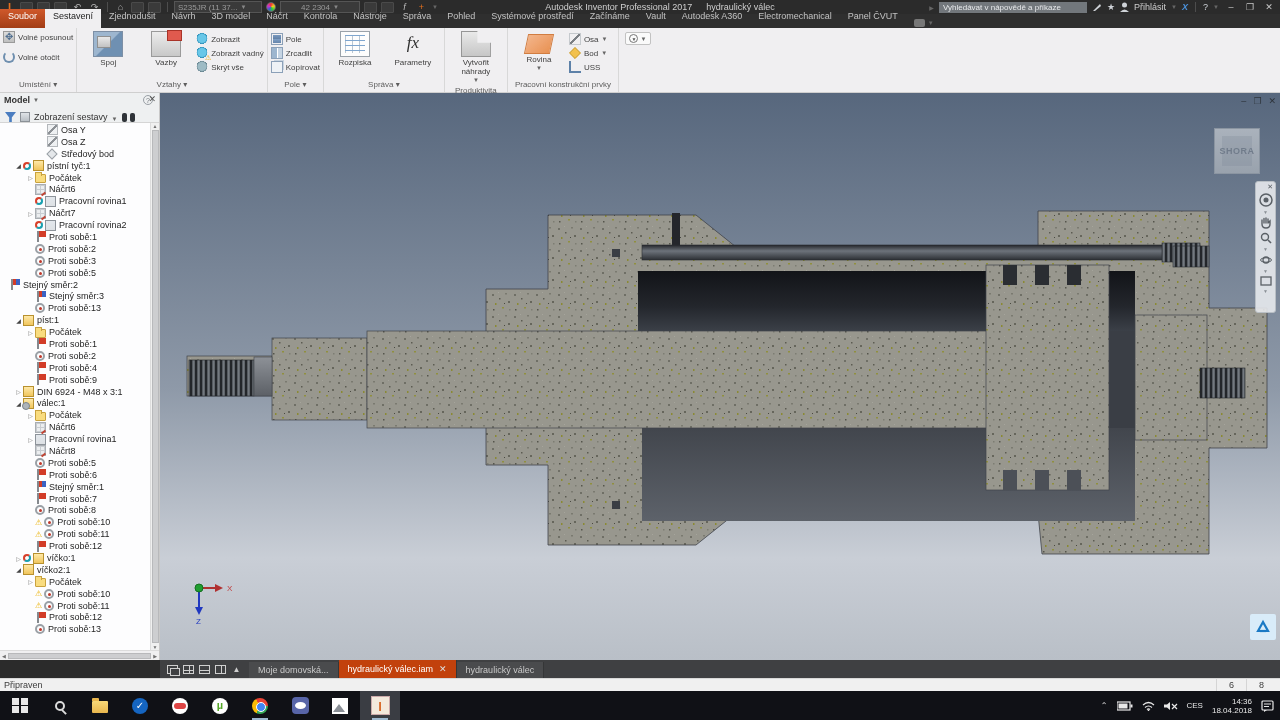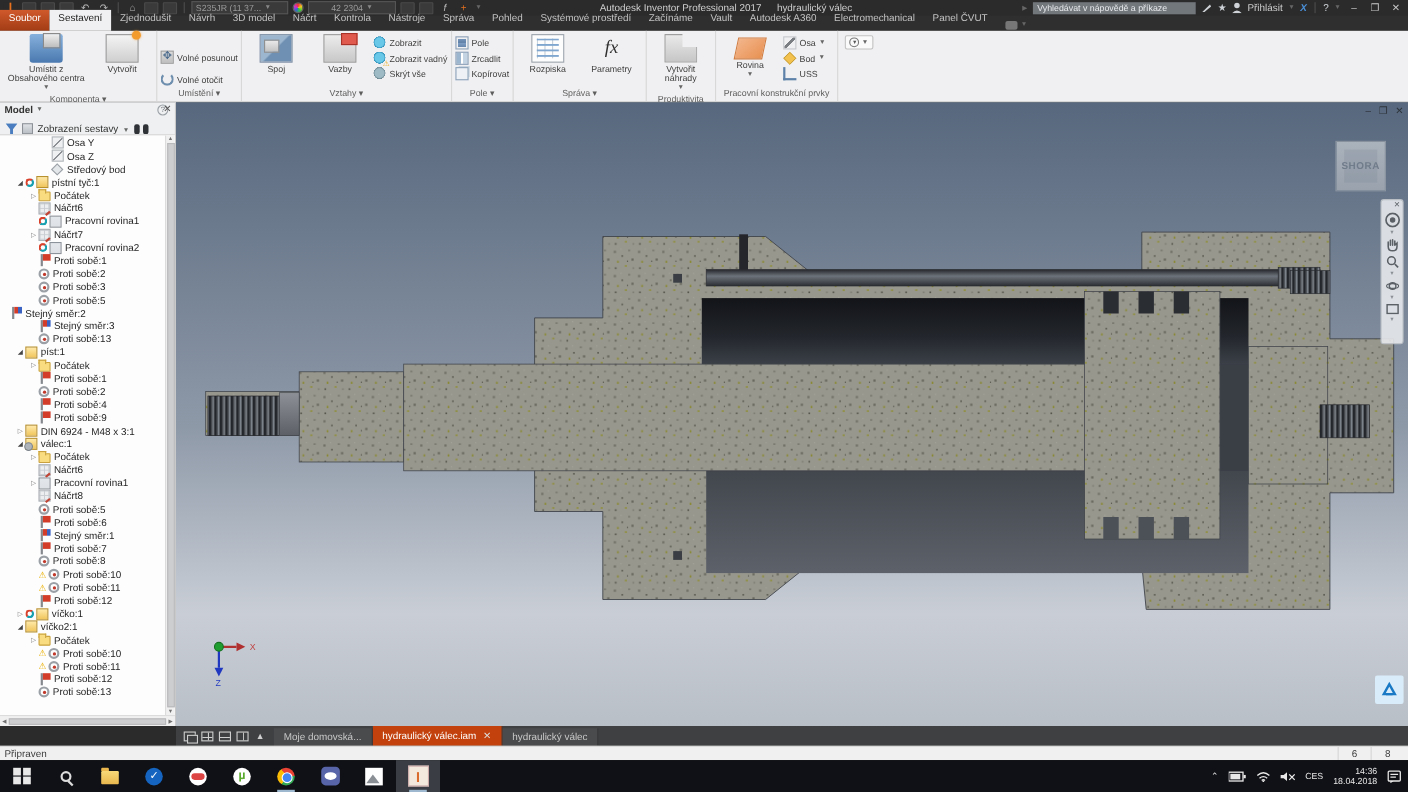--- a/index.html
+++ b/index.html
@@ -31,21 +31,21 @@
   .mtab.icon-tab{display:flex;align-items:center;gap:3px;padding:1px 8px;}
 
   
   #ribbon{position:absolute;left:0;top:28px;width:1280px;height:65px;background:#f0eff1;border-bottom:1px solid #cfcfcf;display:flex;}
   .rgroup{display:flex;flex-direction:column;border-right:1px solid #d8d8d8;padding:1px 3px 0;}
   .rbody{display:flex;flex:1;align-items:flex-start;gap:2px;}
   .rlabel{height:13px;text-align:center;color:#5d5d5d;font-size:8px;line-height:12px;white-space:nowrap;padding:0 4px;}
   .bigbtn{width:56px;display:flex;flex-direction:column;align-items:center;color:#3f3f3f;font-size:8px;line-height:9px;text-align:center;padding-top:1px;}
   .bigbtn.wide{width:78px;}
   .scol{display:flex;flex-direction:column;justify-content:flex-start;gap:2px;padding-top:4px;}
-  .scol.tall{gap:8px;padding-top:17px;}
+  .scol.tall{gap:8px;padding-top:2px;}
   .smallbtn{display:flex;align-items:center;gap:3px;color:#3f3f3f;font-size:8px;white-space:nowrap;}
   .bicon{width:30px;height:26px;margin:1px auto;position:relative;}
   .sicon{width:12px;height:12px;position:relative;flex:0 0 auto;}
   .car8{color:#666;font-size:6px;}
 
   .i-place{background:linear-gradient(#86b0dc,#4a79b0);border-radius:2px 2px 3px 3px;}
   .i-place:after{content:"";position:absolute;right:2px;top:-1px;width:14px;height:12px;background:linear-gradient(#efefef,#bdbdbd);border:1px solid #8a8a8a;}
   .i-create{background:linear-gradient(#f4f4f4,#cfcfcf);border:1px solid #979797;}
   .i-create:after{content:"";position:absolute;right:-3px;top:-4px;width:8px;height:8px;background:#f39b2d;border-radius:50%;box-shadow:0 0 2px #f39b2d;}
   .i-joint{background:linear-gradient(135deg,#9db6cf 48%,#6f90b2 52%);border:1px solid #7d8destroy;border:1px solid #7d8fa5;}
@@ -251,34 +251,20 @@
       <span class="mtab">Autodesk A360</span>
       <span class="mtab">Electromechanical</span>
       <span class="mtab">Panel ČVUT</span>
       <span class="mtab icon-tab">
         <span style="width:11px;height:8px;background:#777;border-radius:2px;display:inline-block"></span>
         <span class="car8">▼</span>
       </span>
     </div>
 
   <div id="ribbon">
-      <div class="rgroup">
-        <div class="rbody">
-          <div class="bigbtn wide">
-            <span class="bicon i-place"></span>
-            <span>Umístit z Obsahového centra</span>
-            <span class="car8">▼</span>
-          </div>
-          <div class="bigbtn">
-            <span class="bicon i-create"></span>
-            <span>Vytvořit</span>
-          </div>
-        </div>
-        <div class="rlabel">Komponenta ▾</div>
-      </div>
       <div class="rgroup">
         <div class="rbody">
           <div class="scol tall">
             <div class="smallbtn">
               <span class="sicon s-move"></span>
               <span>Volné posunout</span>
             </div>
             <div class="smallbtn">
               <span class="sicon s-rot"></span>
               <span>Volné otočit</span>

